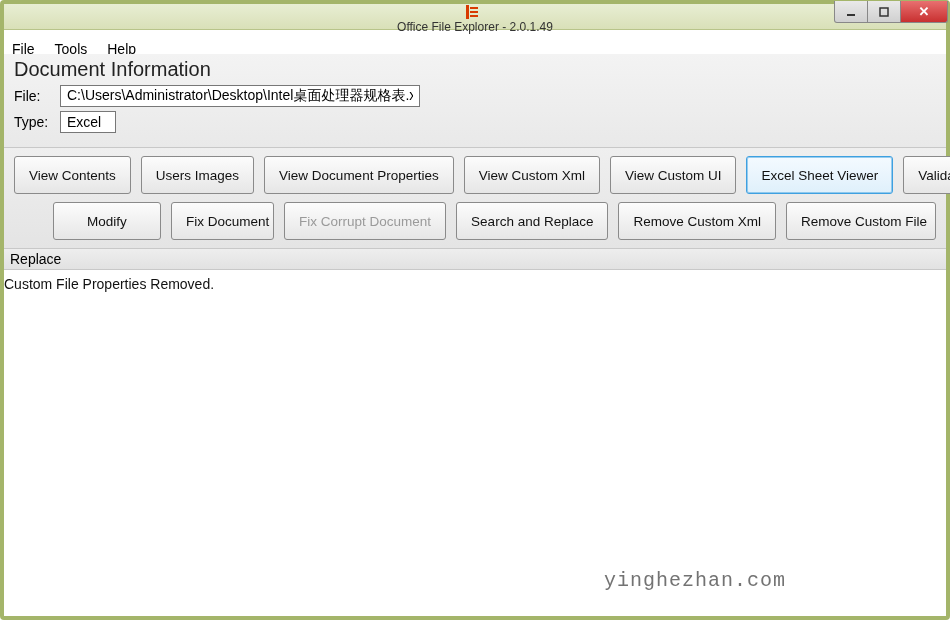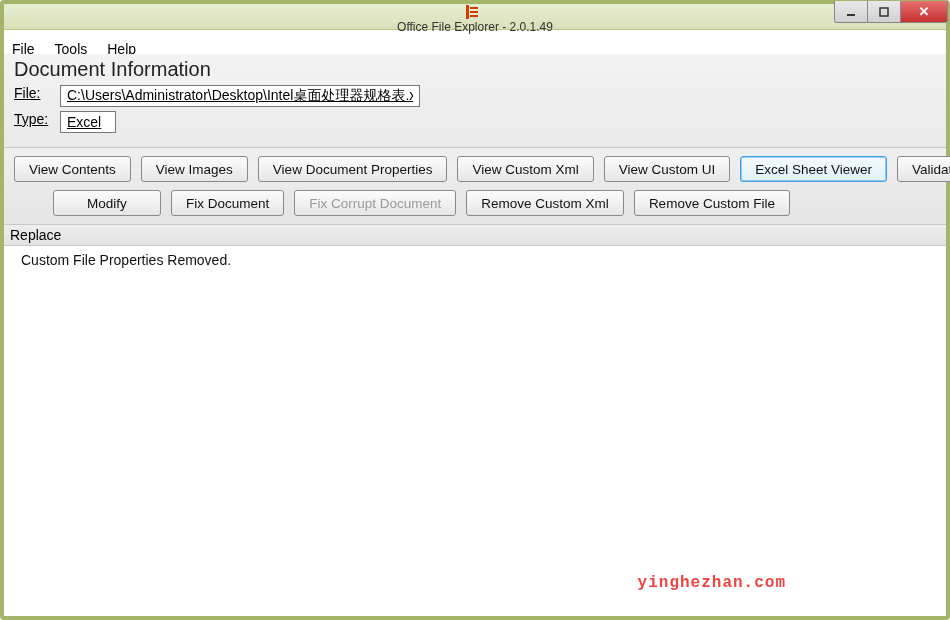--- a/index.html
+++ b/index.html
@@ -72,40 +72,39 @@
   }
   .menubar span { cursor: default; }
   .panel {
     background: linear-gradient(#f3f3f3,#e9e9e9);
     padding: 4px 10px 10px 10px;
     border-bottom: 1px solid #c8c8c8;
   }
   .section-label { font-size: 20px; color: #222; margin-bottom: 2px; }
   .field-row {
     display: flex;
-    align-items: flex-start;
+    align-items: center;
     margin: 4px 0;
     gap: 8px;
-    text-decoration: underline;
   }
   .field-row .lbl { width: 38px; font-size: 14px; }
   .field-row input {
     height: 22px;
     padding: 1px 6px;
     font-size: 14px;
     border: 1px solid #777;
     background: #fff;
   }
   .file-input { flex: 0 0 360px; width: 360px; }
   .type-input { flex: 0 0 56px; width: 56px; }
   .btn-rows { padding: 8px 10px 8px 10px; background: linear-gradient(#efefef,#e4e4e4); border-bottom: 1px solid #c8c8c8; }
   .btn-row { display: flex; gap: 10px; margin-bottom: 8px; flex-wrap: nowrap; }
   .btn-row:last-child { margin-bottom: 0; padding-left: 39px; }
   button.tool {
-    height: 26px;
+    height: 38px;
     padding: 0 14px;
     font-size: 13.5px;
     font-family: inherit;
     background: linear-gradient(#fcfcfc,#e6e6e6);
     border: 1px solid #8a8a8a;
     border-radius: 3px;
     cursor: default;
     white-space: nowrap;
     color: #111;
   }
@@ -119,33 +118,33 @@
   }
   .output-label {
     font-size: 14px;
     padding: 2px 6px;
     background: linear-gradient(#eee,#e2e2e2);
     border-bottom: 1px solid #c8c8c8;
   }
   .output-area {
     flex: 1;
     background: #fff;
-    padding: 6px 17px;
+    padding: 6px 0;
     font-size: 14px;
     color: #111;
     overflow: auto;
   }
   .watermark-link {
     position: absolute;
     right: 160px;
     bottom: 24px;
-    color: #ef4444;
+    color: #737373;
     font-family: "Courier New", monospace;
-    font-size: 16px;
-    font-weight: bold;
+    font-size: 20px;
+    font-weight: normal;
     letter-spacing: 1px;
   }
 </style>
 </head>
 <body>
 
 <div class="window">
 
   <div class="titlebar">
     <span class="app-icon">
@@ -188,31 +187,32 @@
     </div>
     <div class="field-row">
       <span class="lbl">Type:</span>
       <input class="type-input" type="text" value="Excel" style="">
     </div>
   </div>
 
   <div class="btn-rows">
     <div class="btn-row">
       <button class="tool">View Contents</button>
-      <button class="tool">View Images</button>
+      <button class="tool">Users Images</button>
       <button class="tool">View Document Properties</button>
       <button class="tool">View Custom Xml</button>
       <button class="tool">View Custom UI</button>
       <button class="tool highlight">Excel Sheet Viewer</button>
       <button class="tool">Validate Documen</button>
     </div>
     <div class="btn-row">
       <button class="tool" style="min-width:108px">Modify</button>
       <button class="tool" style="min-width:102px">Fix Document</button>
       <button class="tool" disabled="">Fix Corrupt Document</button>
+      <button class="tool">Search and Replace</button>
       <button class="tool">Remove Custom Xml</button>
       <button class="tool" style="min-width:150px">Remove Custom File</button>
     </div>
   </div>
 
   <div class="output-label">Replace</div>
   <div class="output-area">
     <span>Custom File Properties Removed.</span>
   </div>
 

